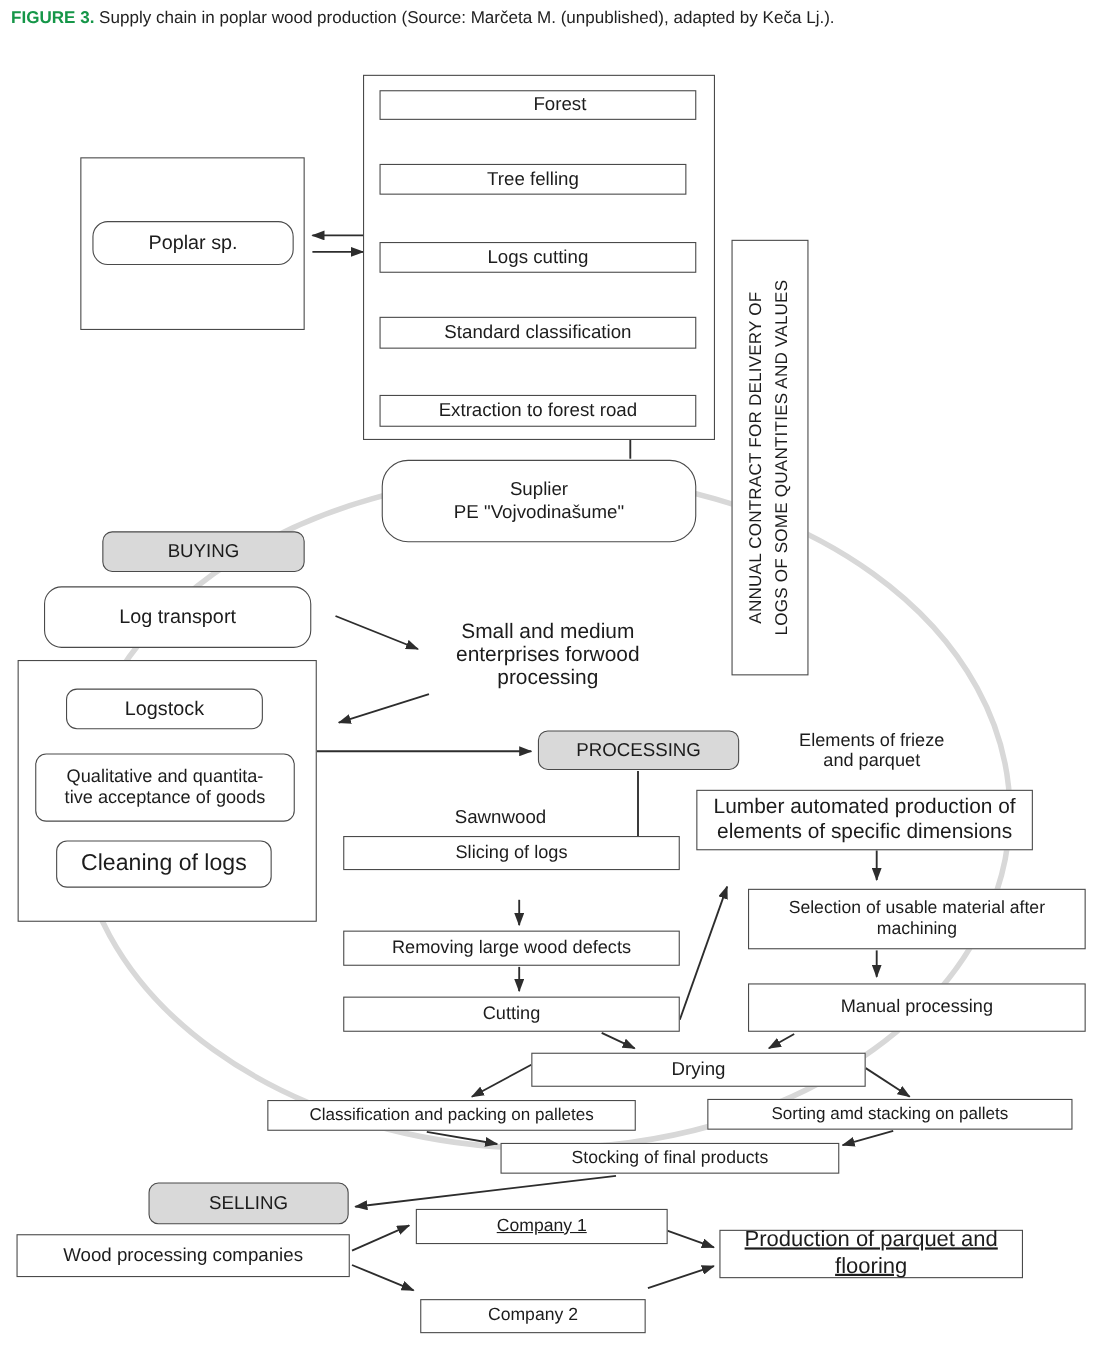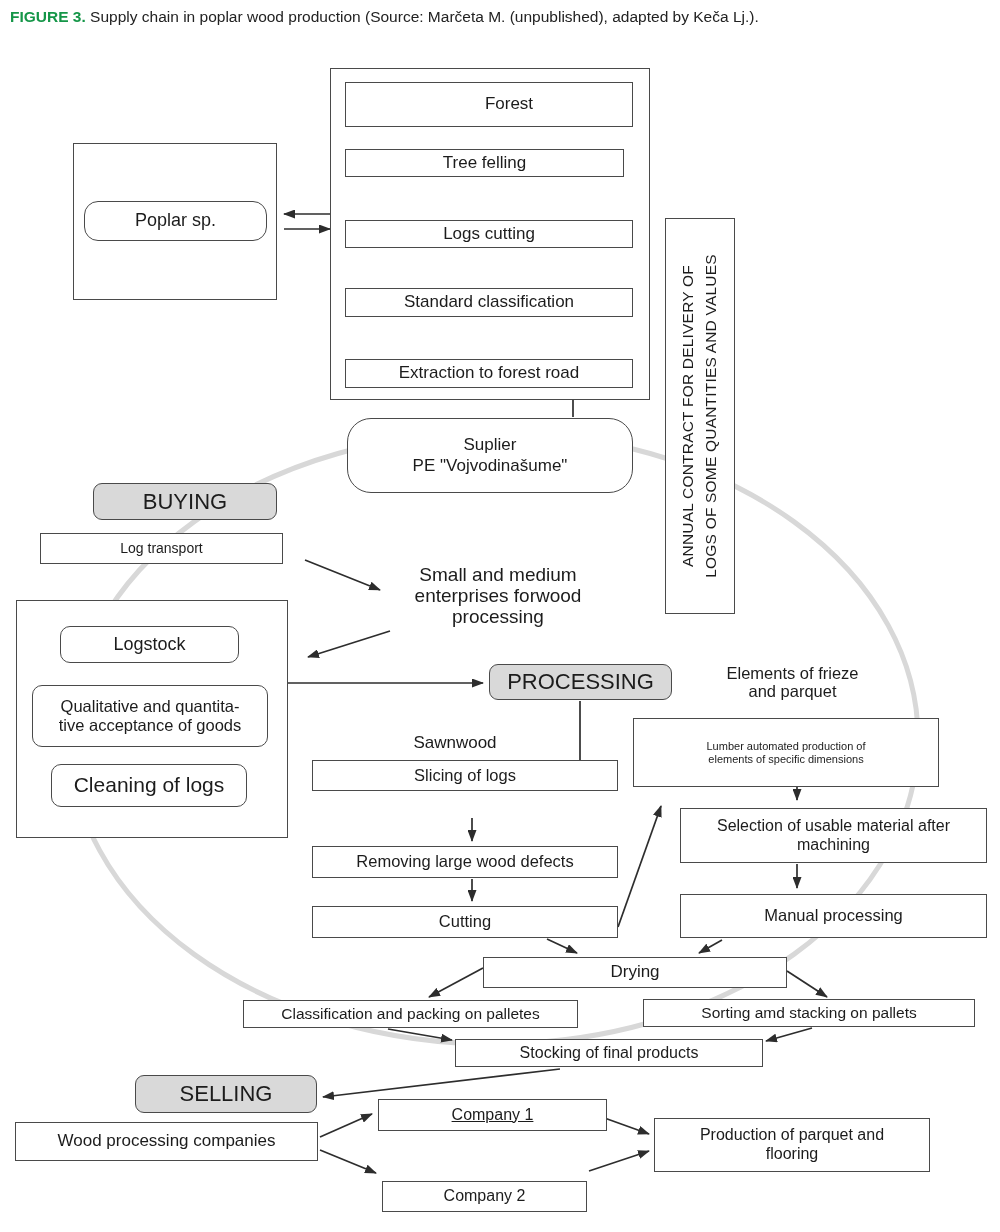--- a/index.html
+++ b/index.html
@@ -9,21 +9,21 @@
   .fig-label{font-weight:bold;color:var(--figure-label,#159648);}
   svg.layer{position:absolute;left:0;top:0;z-index:1;}
   .cycle{fill:none;stroke:var(--ellipse,#d8d8d8);stroke-width:5;}
   .arrow{stroke:var(--arrow,#2d2d2d);stroke-width:1.7;fill:none;}
   .ah{fill:var(--arrow,#2d2d2d);}
   .box{position:absolute;box-sizing:border-box;border:1.6px solid var(--border,#4a4a4a);
        background:#fff;display:flex;align-items:center;justify-content:center;
        text-align:center;font-size:16px;line-height:1.18;z-index:3;}
   .group{z-index:2;}
   .rounded{border-radius:10px;}
-  .stage{background:var(--stage-fill,#d9d9d9);border-radius:9px;font-size:22px;}
+  .stage{background:var(--stage-fill,#d9d9d9);border-radius:9px;font-size:17px;}
   .freetext{position:absolute;z-index:3;text-align:center;background:transparent;border:none;}
   .multiline{white-space:pre-line;}
   .contract-text{position:absolute;left:502px;top:392px;width:396px;height:48px;
        transform:rotate(-90deg);transform-origin:center;z-index:4;
        text-align:center;font-size:15.5px;line-height:23px;letter-spacing:.2px;white-space:pre-line;}
 </style>
 </head>
 <body>
 
 <div id="fig">
@@ -70,69 +70,69 @@
     <line class="arrow" x1="812" y1="1028" x2="766" y2="1041" marker-end="url(#ah)"></line>
     <line class="arrow" x1="560" y1="1069" x2="323" y2="1097" marker-end="url(#ah)"></line>
 
     <line class="arrow" x1="320" y1="1137" x2="372" y2="1114" marker-end="url(#ah)"></line>
     <line class="arrow" x1="320" y1="1150" x2="376" y2="1173" marker-end="url(#ah)"></line>
     <line class="arrow" x1="585" y1="1111" x2="649" y2="1134" marker-end="url(#ah)"></line>
     <line class="arrow" x1="589" y1="1171" x2="649" y2="1151" marker-end="url(#ah)"></line>
   </svg>
 
   <div class="box group" style="left:330px;top:68px;width:320px;height:332px;"></div>
-  <div class="box" style="left:345px;top:82px;width:288px;height:45px;font-size:17px;padding-left:40px;">Forest</div>
+  <div class="box" style="left:345px;top:82px;width:288px;height:27px;font-size:17px;padding-left:40px;">Forest</div>
   <div class="box" style="left:345px;top:149px;width:279px;height:28px;font-size:17px;">Tree felling</div>
   <div class="box" style="left:345px;top:220px;width:288px;height:28px;font-size:17px;">Logs cutting</div>
   <div class="box" style="left:345px;top:288px;width:288px;height:29px;font-size:17px;">Standard classification</div>
   <div class="box" style="left:345px;top:359px;width:288px;height:29px;font-size:17px;">Extraction to forest road</div>
 
   <div class="box group" style="left:73px;top:143px;width:204px;height:157px;"></div>
   <div class="box rounded" style="left:84px;top:201px;width:183px;height:40px;font-size:18px;border-radius:14px;">Poplar sp.</div>
 
   <div class="box" style="left:665px;top:218px;width:70px;height:396px;"></div>
   <div class="contract-text">ANNUAL CONTRACT FOR DELIVERY OF
 LOGS OF SOME QUANTITIES AND VALUES</div>
 
   <div class="box rounded multiline" style="left:347px;top:418px;width:286px;height:75px;font-size:17px;border-radius:24px;">Suplier
 PE "Vojvodinašume"</div>
 
   <div class="box stage" style="left:93px;top:483px;width:184px;height:37px;">BUYING</div>
-  <div class="box" style="left:40px;top:533px;width:243px;height:31px;font-size:14px;">Log transport</div>
+  <div class="box" style="left:40px;top:533px;width:243px;height:56px;font-size:18px;border-radius:16px;">Log transport</div>
 
   <div class="box group" style="left:16px;top:600px;width:272px;height:238px;"></div>
   <div class="box rounded" style="left:60px;top:626px;width:179px;height:37px;font-size:18px;">Logstock</div>
   <div class="box rounded multiline" style="left:32px;top:685px;width:236px;height:62px;font-size:16.5px;">Qualitative and quantita-
 tive acceptance of goods</div>
   <div class="box rounded" style="left:51px;top:764px;width:196px;height:43px;font-size:21px;">Cleaning of logs</div>
 
   <div class="freetext multiline" style="left:378px;top:564px;width:240px;font-size:19px;line-height:21px;">Small and medium
 enterprises forwood
 processing</div>
   <div class="freetext" style="left:400px;top:733px;width:110px;font-size:17px;">Sawnwood</div>
   <div class="freetext multiline" style="left:700px;top:664px;width:185px;font-size:16.5px;line-height:18px;">Elements of frieze
 and parquet</div>
 
   <div class="box stage" style="left:489px;top:664px;width:183px;height:36px;">PROCESSING</div>
 
   <div class="box" style="left:312px;top:760px;width:306px;height:31px;font-size:16.5px;">Slicing of logs</div>
   <div class="box" style="left:312px;top:846px;width:306px;height:32px;font-size:16.5px;">Removing large wood defects</div>
   <div class="box" style="left:312px;top:906px;width:306px;height:32px;font-size:16.5px;">Cutting</div>
 
-  <div class="box multiline" style="left:633px;top:718px;width:306px;height:69px;font-size:11px;">Lumber automated production of
+  <div class="box multiline" style="left:633px;top:718px;width:306px;height:55px;font-size:19px;">Lumber automated production of
 elements of specific dimensions</div>
   <div class="box multiline" style="left:680px;top:808px;width:307px;height:55px;font-size:16px;">Selection of usable material after
 machining</div>
   <div class="box" style="left:680px;top:894px;width:307px;height:44px;font-size:16.5px;">Manual processing</div>
 
   <div class="box" style="left:483px;top:957px;width:304px;height:31px;font-size:17px;">Drying</div>
   <div class="box" style="left:243px;top:1000px;width:335px;height:28px;font-size:15.5px;">Classification and packing on palletes</div>
   <div class="box" style="left:643px;top:999px;width:332px;height:28px;font-size:15.5px;">Sorting amd stacking on pallets</div>
   <div class="box" style="left:455px;top:1039px;width:308px;height:28px;font-size:16px;">Stocking of final products</div>
 
   <div class="box stage" style="left:135px;top:1075px;width:182px;height:38px;">SELLING</div>
   <div class="box" style="left:15px;top:1122px;width:303px;height:39px;font-size:17px;">Wood processing companies</div>
   <div class="box" style="left:378px;top:1099px;width:229px;height:32px;font-size:16px;text-decoration:underline;">Company 1</div>
   <div class="box" style="left:382px;top:1157px;width:205px;height:31px;font-size:16px;margin-top:24px;">Company 2</div>
-  <div class="box multiline" style="left:654px;top:1118px;width:276px;height:54px;font-size:16px;">Production of parquet and
+  <div class="box multiline" style="left:654px;top:1118px;width:276px;height:44px;font-size:20px;text-decoration:underline;">Production of parquet and
 flooring</div>
 
 </div>
 
 </body></html>

